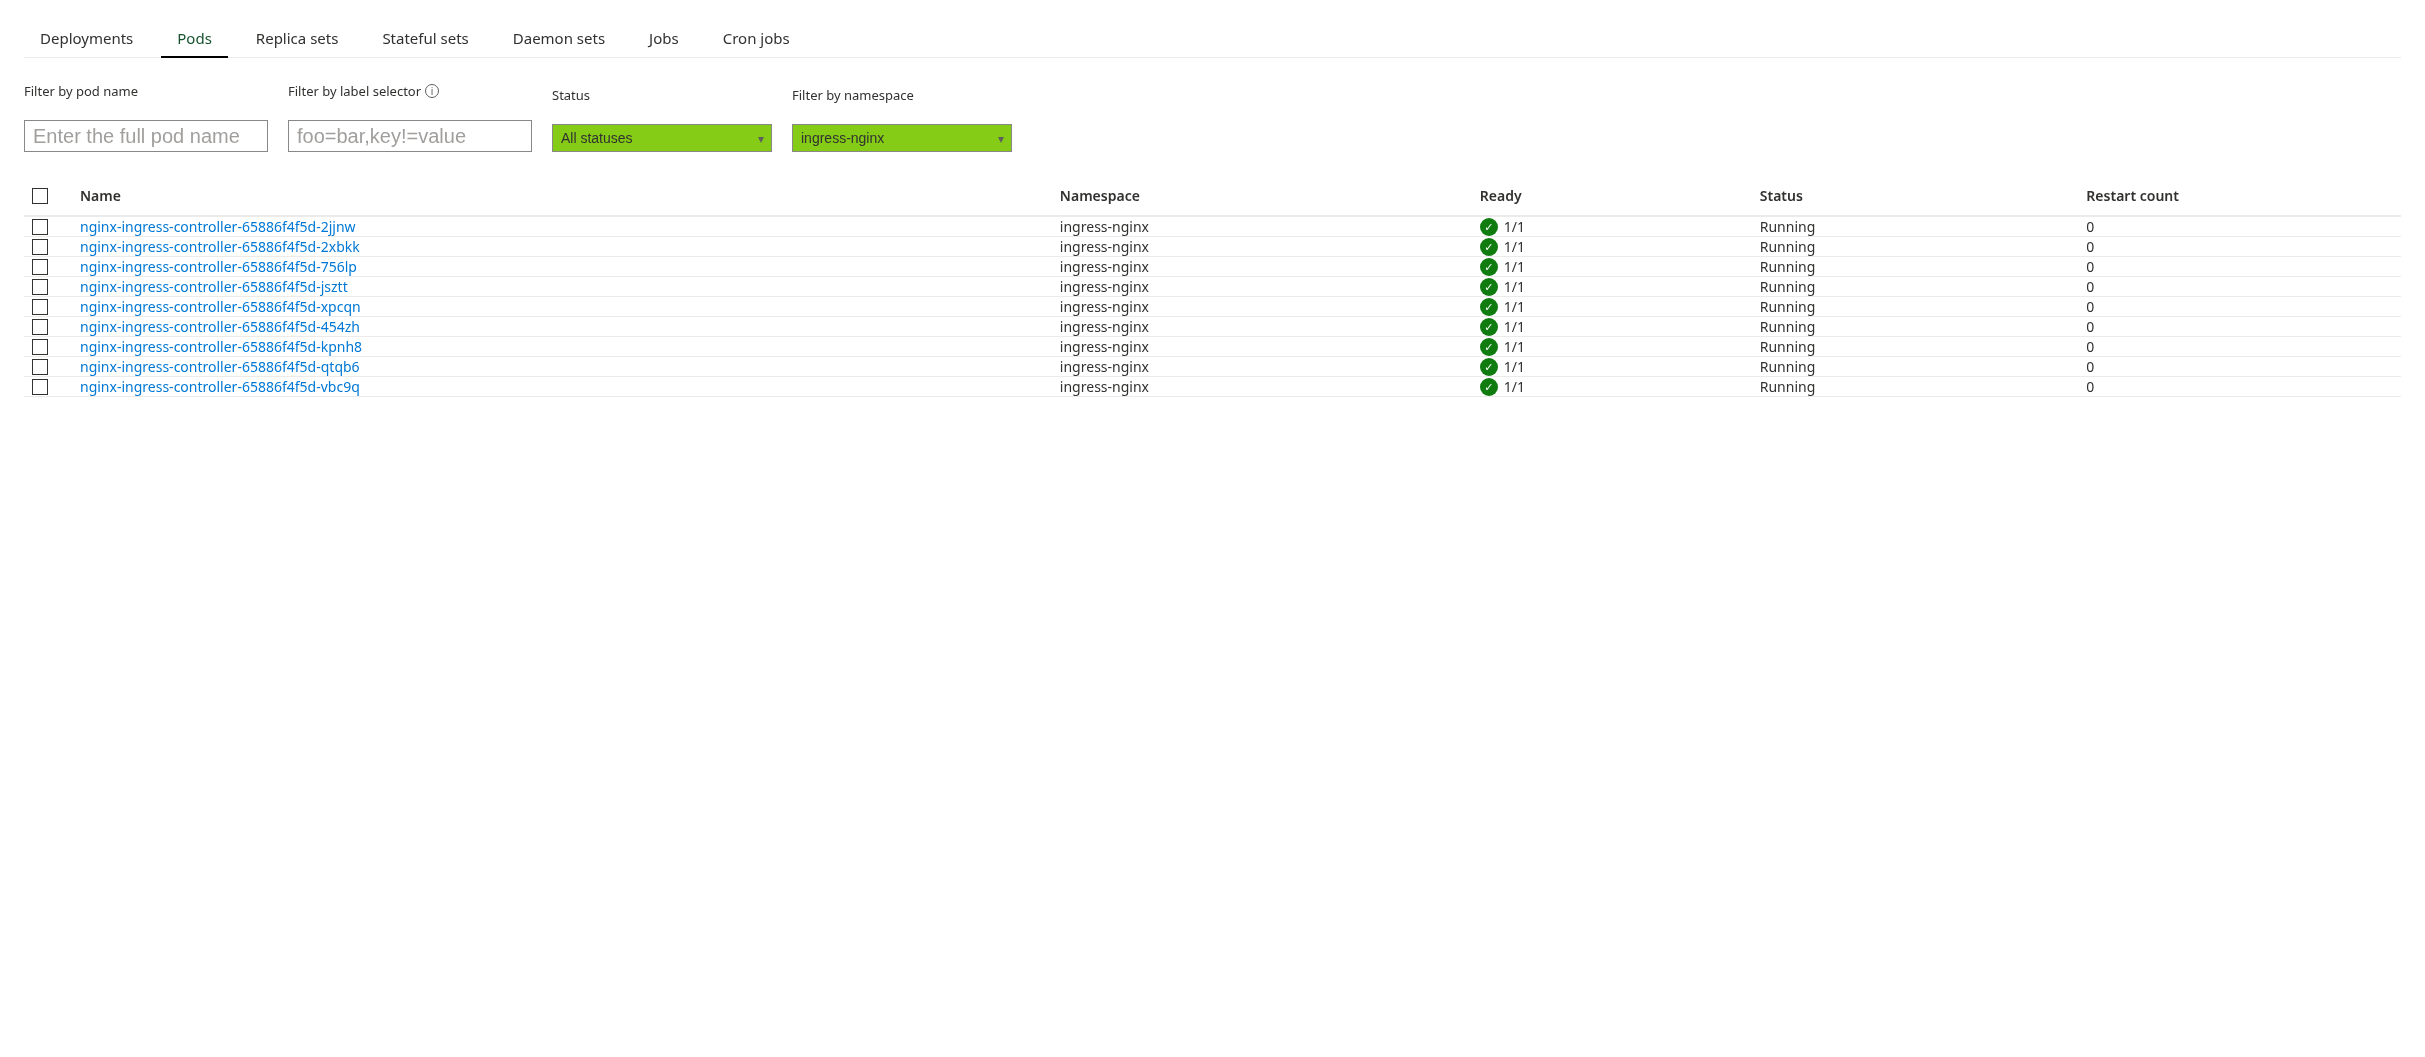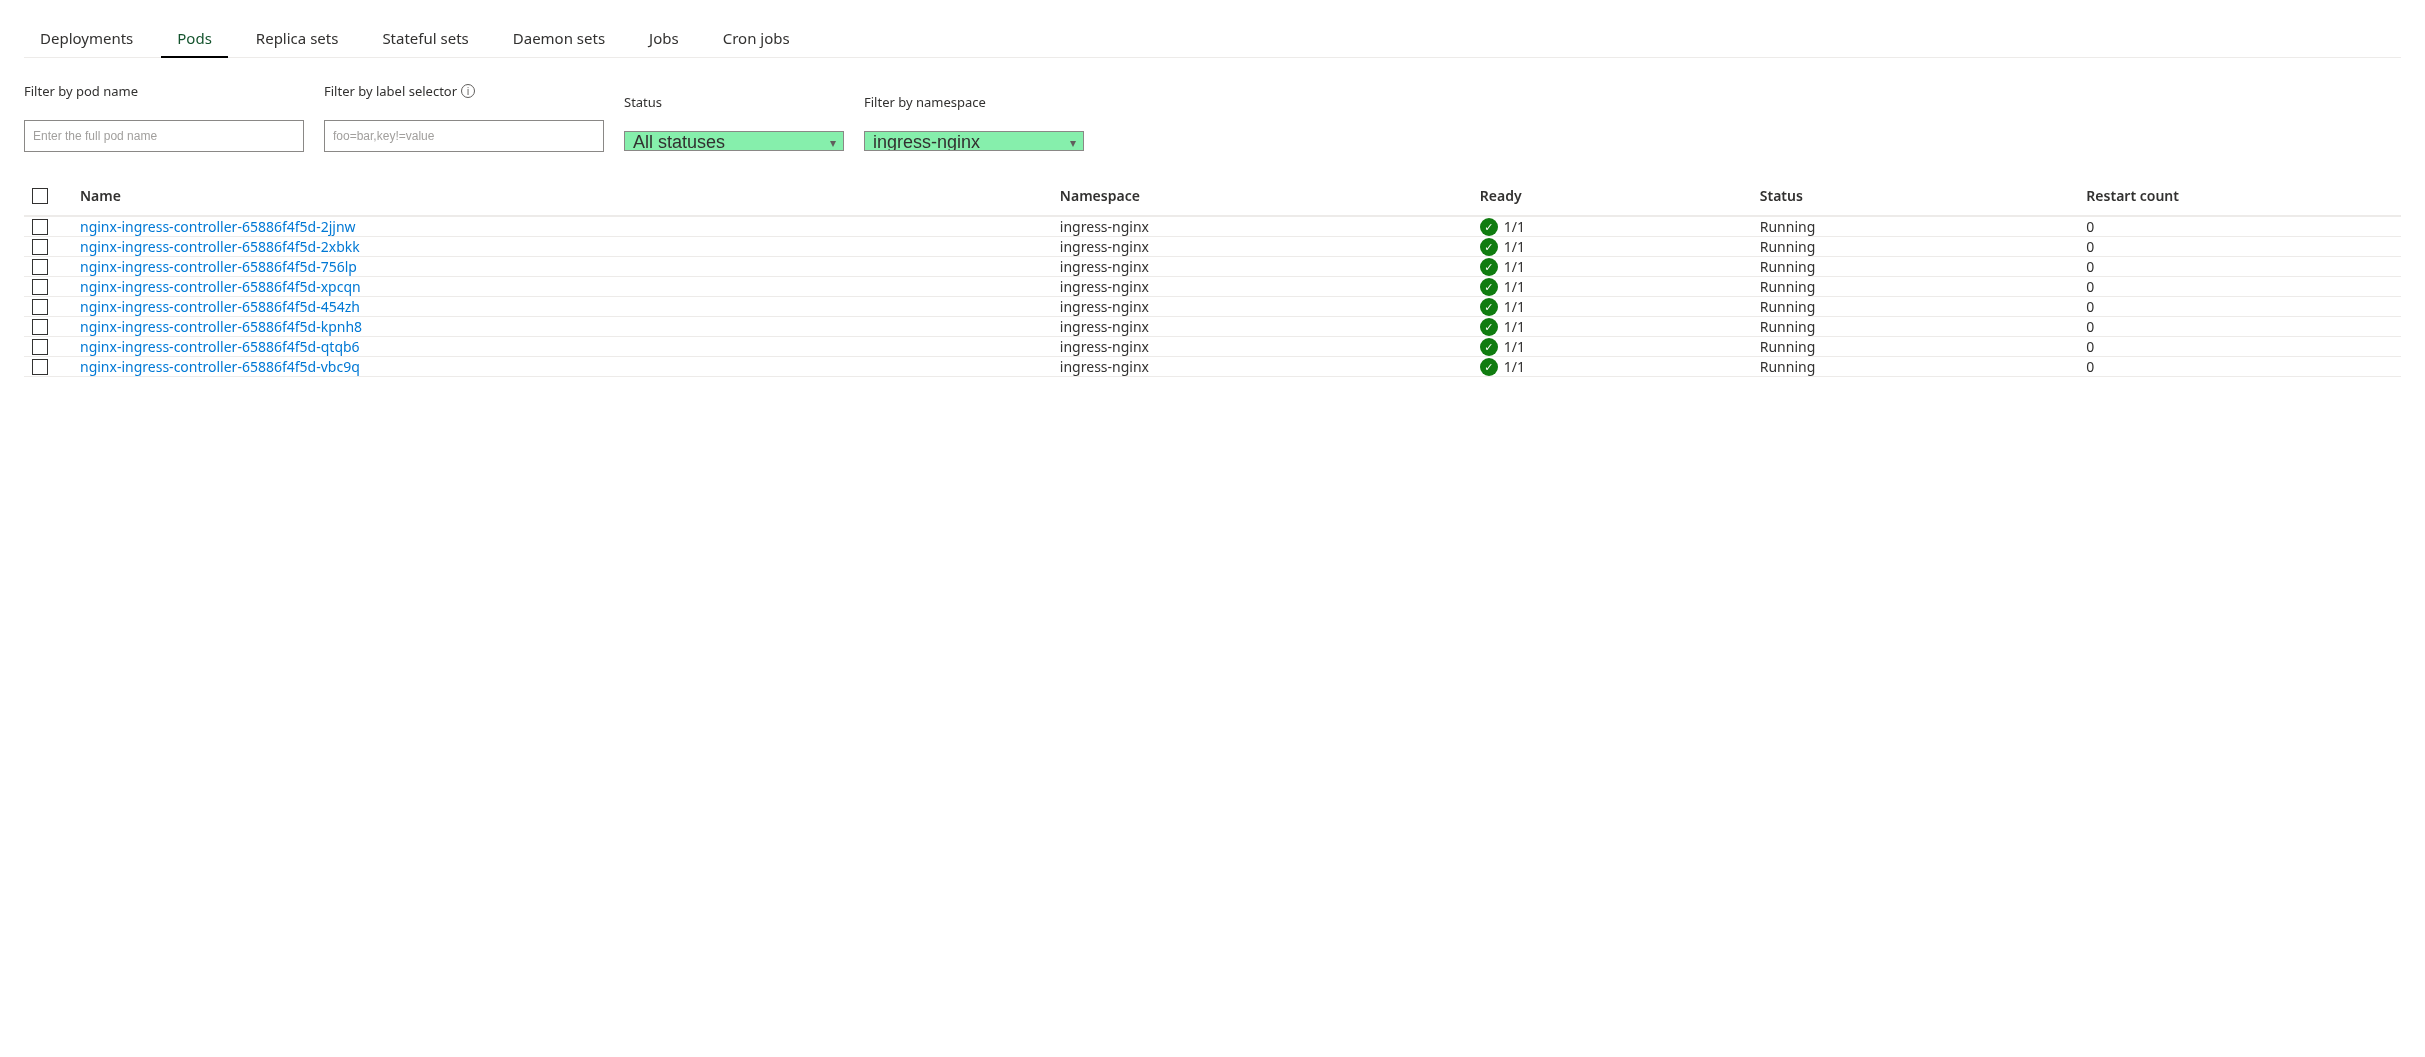--- a/index.html
+++ b/index.html
@@ -66,39 +66,39 @@
       border: 1px solid #605e5c;
       border-radius: 50%;
       font-size: 10px;
       color: #605e5c;
       cursor: pointer;
     }
     .filter-input {
       height: 32px;
       border: 1px solid #8a8886;
       padding: 0 8px;
-      font-size: 12px;
+      font-size: 20px;
       color: #323130;
       outline: none;
-      width: 280px;
+      width: 244px;
     }
     .filter-input::placeholder {
       color: #a19f9d;
     }
     .filter-select-wrapper {
       position: relative;
       display: inline-block;
     }
     .filter-select {
-      height: 20px;
+      height: 28px;
       border: 1px solid #8a8886;
       padding: 0 32px 0 8px;
-      font-size: 18px;
-      color: #323130;
-      background: #86efac;
+      font-size: 14px;
+      color: #323130;
+      background: #84cc16;
       appearance: none;
       -webkit-appearance: none;
       outline: none;
       cursor: pointer;
       min-width: 220px;
     }
     .select-chevron {
       position: absolute;
       right: 8px;
       top: 50%;
@@ -309,20 +309,37 @@
           </td>
           <td class="col-status">Running</td>
           <td class="col-restart">0</td>
         </tr>
         <tr>
           <td class="col-checkbox">
             <div class="checkbox-wrapper">
               <div class="cb"></div>
             </div>
           </td>
+          <td class="col-name"><a class="pod-link">nginx-ingress-controller-65886f4f5d-jsztt</a></td>
+          <td class="col-namespace">ingress-nginx</td>
+          <td class="col-ready">
+            <div class="ready-cell">
+              <span class="ready-icon">✓</span>
+              <span>1/1</span>
+            </div>
+          </td>
+          <td class="col-status">Running</td>
+          <td class="col-restart">0</td>
+        </tr>
+        <tr>
+          <td class="col-checkbox">
+            <div class="checkbox-wrapper">
+              <div class="cb"></div>
+            </div>
+          </td>
           <td class="col-name"><a class="pod-link">nginx-ingress-controller-65886f4f5d-xpcqn</a></td>
           <td class="col-namespace">ingress-nginx</td>
           <td class="col-ready">
             <div class="ready-cell">
               <span class="ready-icon">✓</span>
               <span>1/1</span>
             </div>
           </td>
           <td class="col-status">Running</td>
           <td class="col-restart">0</td>

